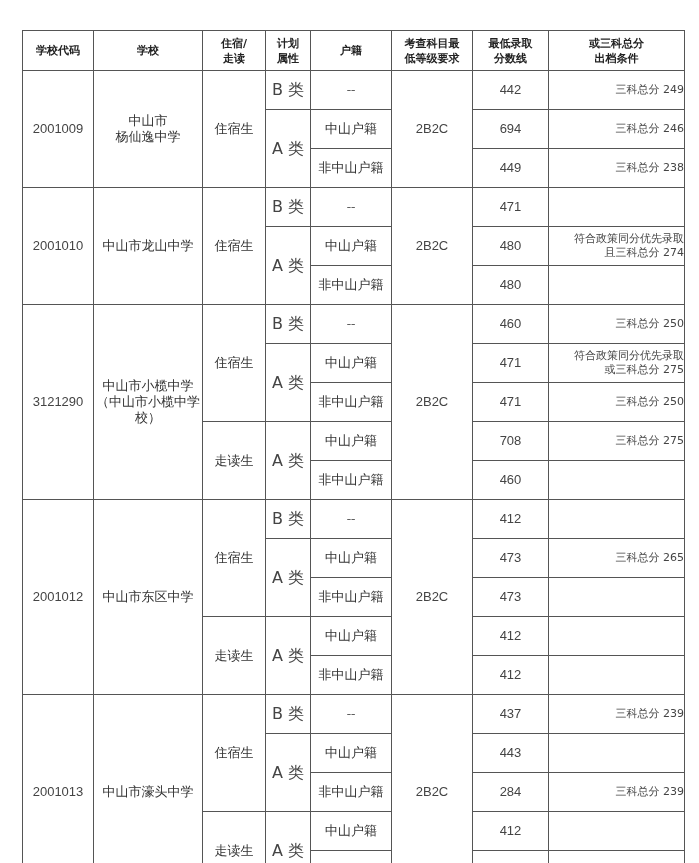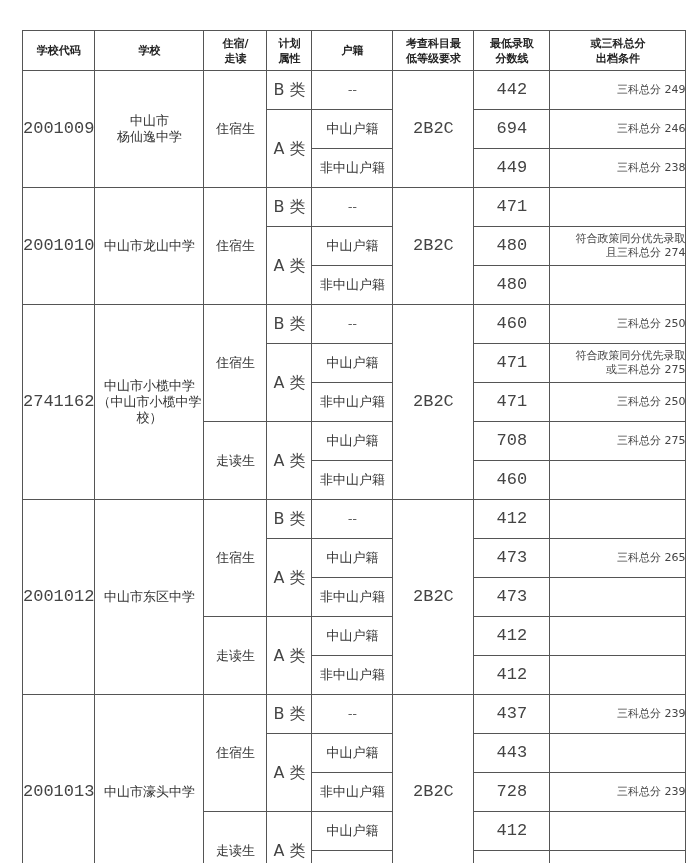--- a/index.html
+++ b/index.html
@@ -21,21 +21,21 @@
   }
   th {
     font-weight: bold;
     color: #222;
     height: 39px;
     font-size: 11px;
     line-height: 15px;
     margin-left: 18px;
   }
   td { height: 38px; }
-  .num { font-family: Liberation Mono, monospace; font-size: 17px; color: #444; }
+  .num { font-family: Liberation Sans, sans-serif; font-size: 13px; color: #444; }
   .cond { font-size: 11px; line-height: 14px; color: #444; text-align: right; }
   .plan { font-size: 16px; color: #444; }
   .dash { font-family: "Liberation Serif", serif; color: #555; }
 </style>
 </head>
 <body>
 
 <div class="wrap">
 <table>
   <colgroup>
@@ -100,21 +100,21 @@
       <td class="num">480</td>
       <td class="cond"><span>符合政策同分优先录取</span><br><span>且三科总分 274</span></td>
     </tr>
     <tr>
       <td>非中山户籍</td>
       <td class="num">480</td>
       <td class="cond"></td>
     </tr>
 
     <tr>
-      <td rowspan="5" class="num">2741162</td>
+      <td rowspan="5" class="num">3121290</td>
       <td rowspan="5"><span>中山市小榄中学</span><br><span>（中山市小榄中学</span><br><span>校）</span></td>
       <td rowspan="3">住宿生</td>
       <td class="plan">B 类</td>
       <td class="dash">--</td>
       <td rowspan="5" class="num">2B2C</td>
       <td class="num">460</td>
       <td class="cond">三科总分 250</td>
     </tr>
     <tr>
       <td rowspan="2" class="plan">A 类</td>
@@ -185,21 +185,21 @@
       <td class="cond">三科总分 239</td>
     </tr>
     <tr>
       <td rowspan="2" class="plan">A 类</td>
       <td>中山户籍</td>
       <td class="num">443</td>
       <td class="cond"></td>
     </tr>
     <tr>
       <td>非中山户籍</td>
-      <td class="num">728</td>
+      <td class="num">284</td>
       <td class="cond">三科总分 239</td>
     </tr>
     <tr>
       <td rowspan="2">走读生</td>
       <td rowspan="2" class="plan">A 类</td>
       <td>中山户籍</td>
       <td class="num">412</td>
       <td class="cond"></td>
     </tr>
     <tr>

